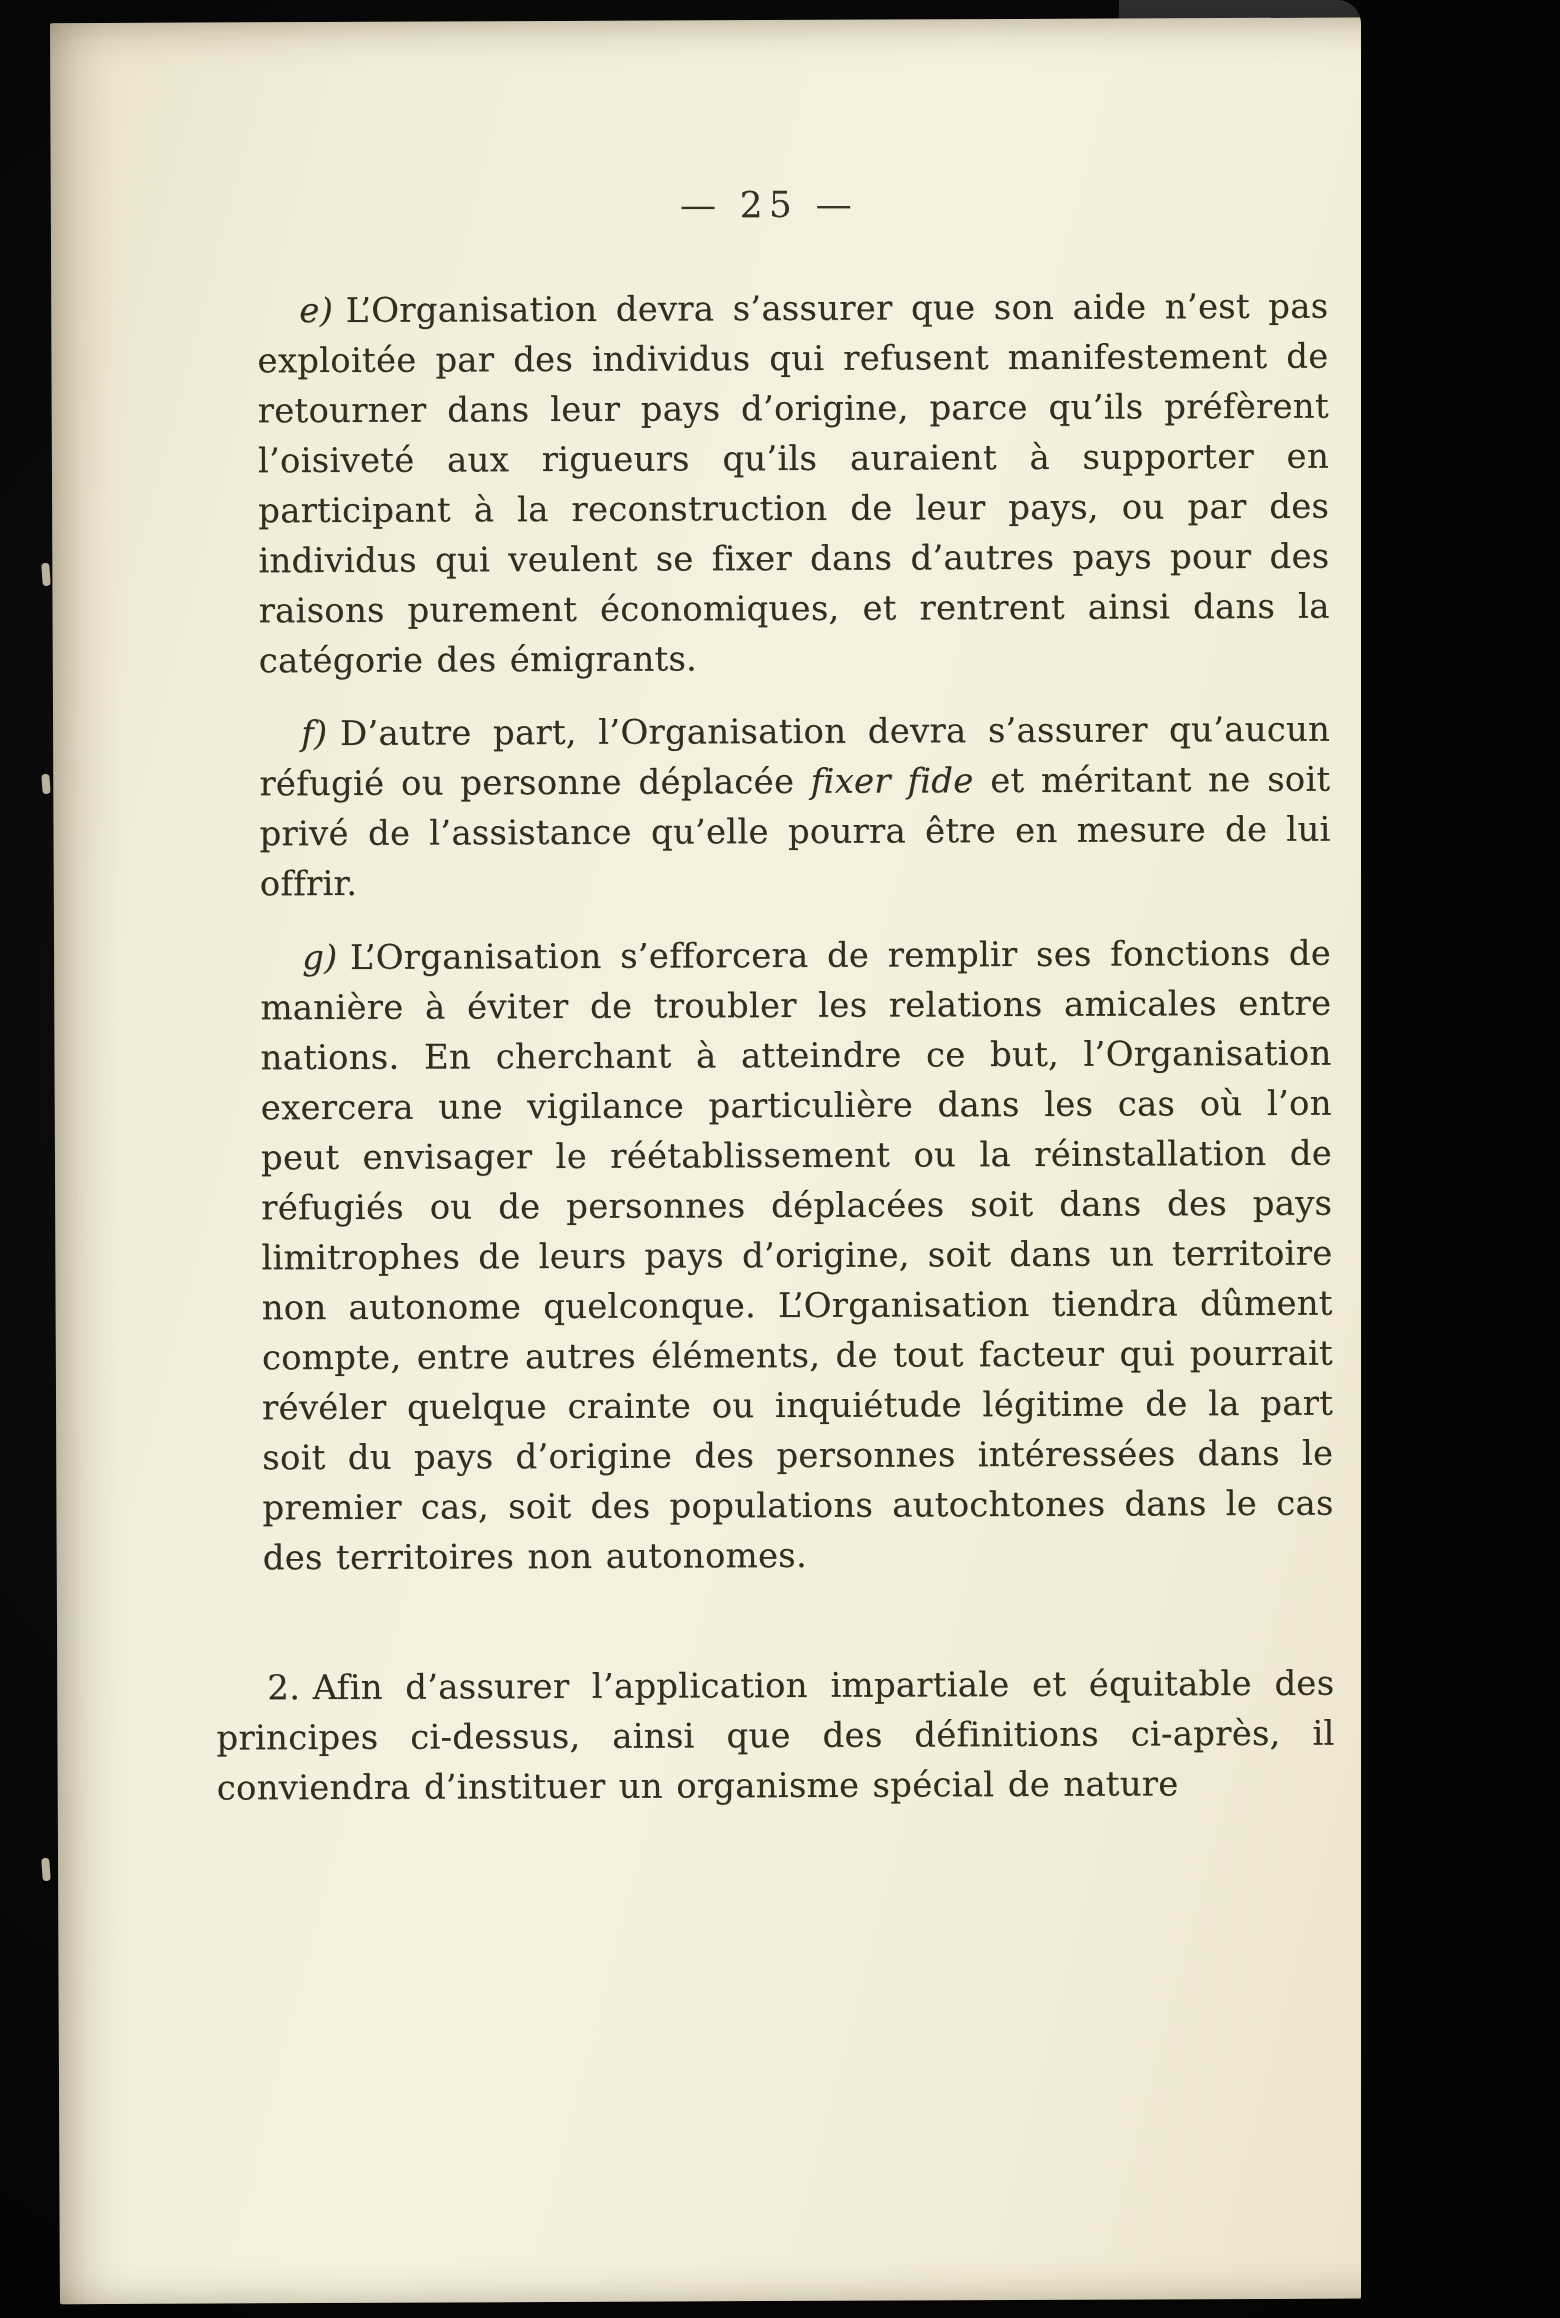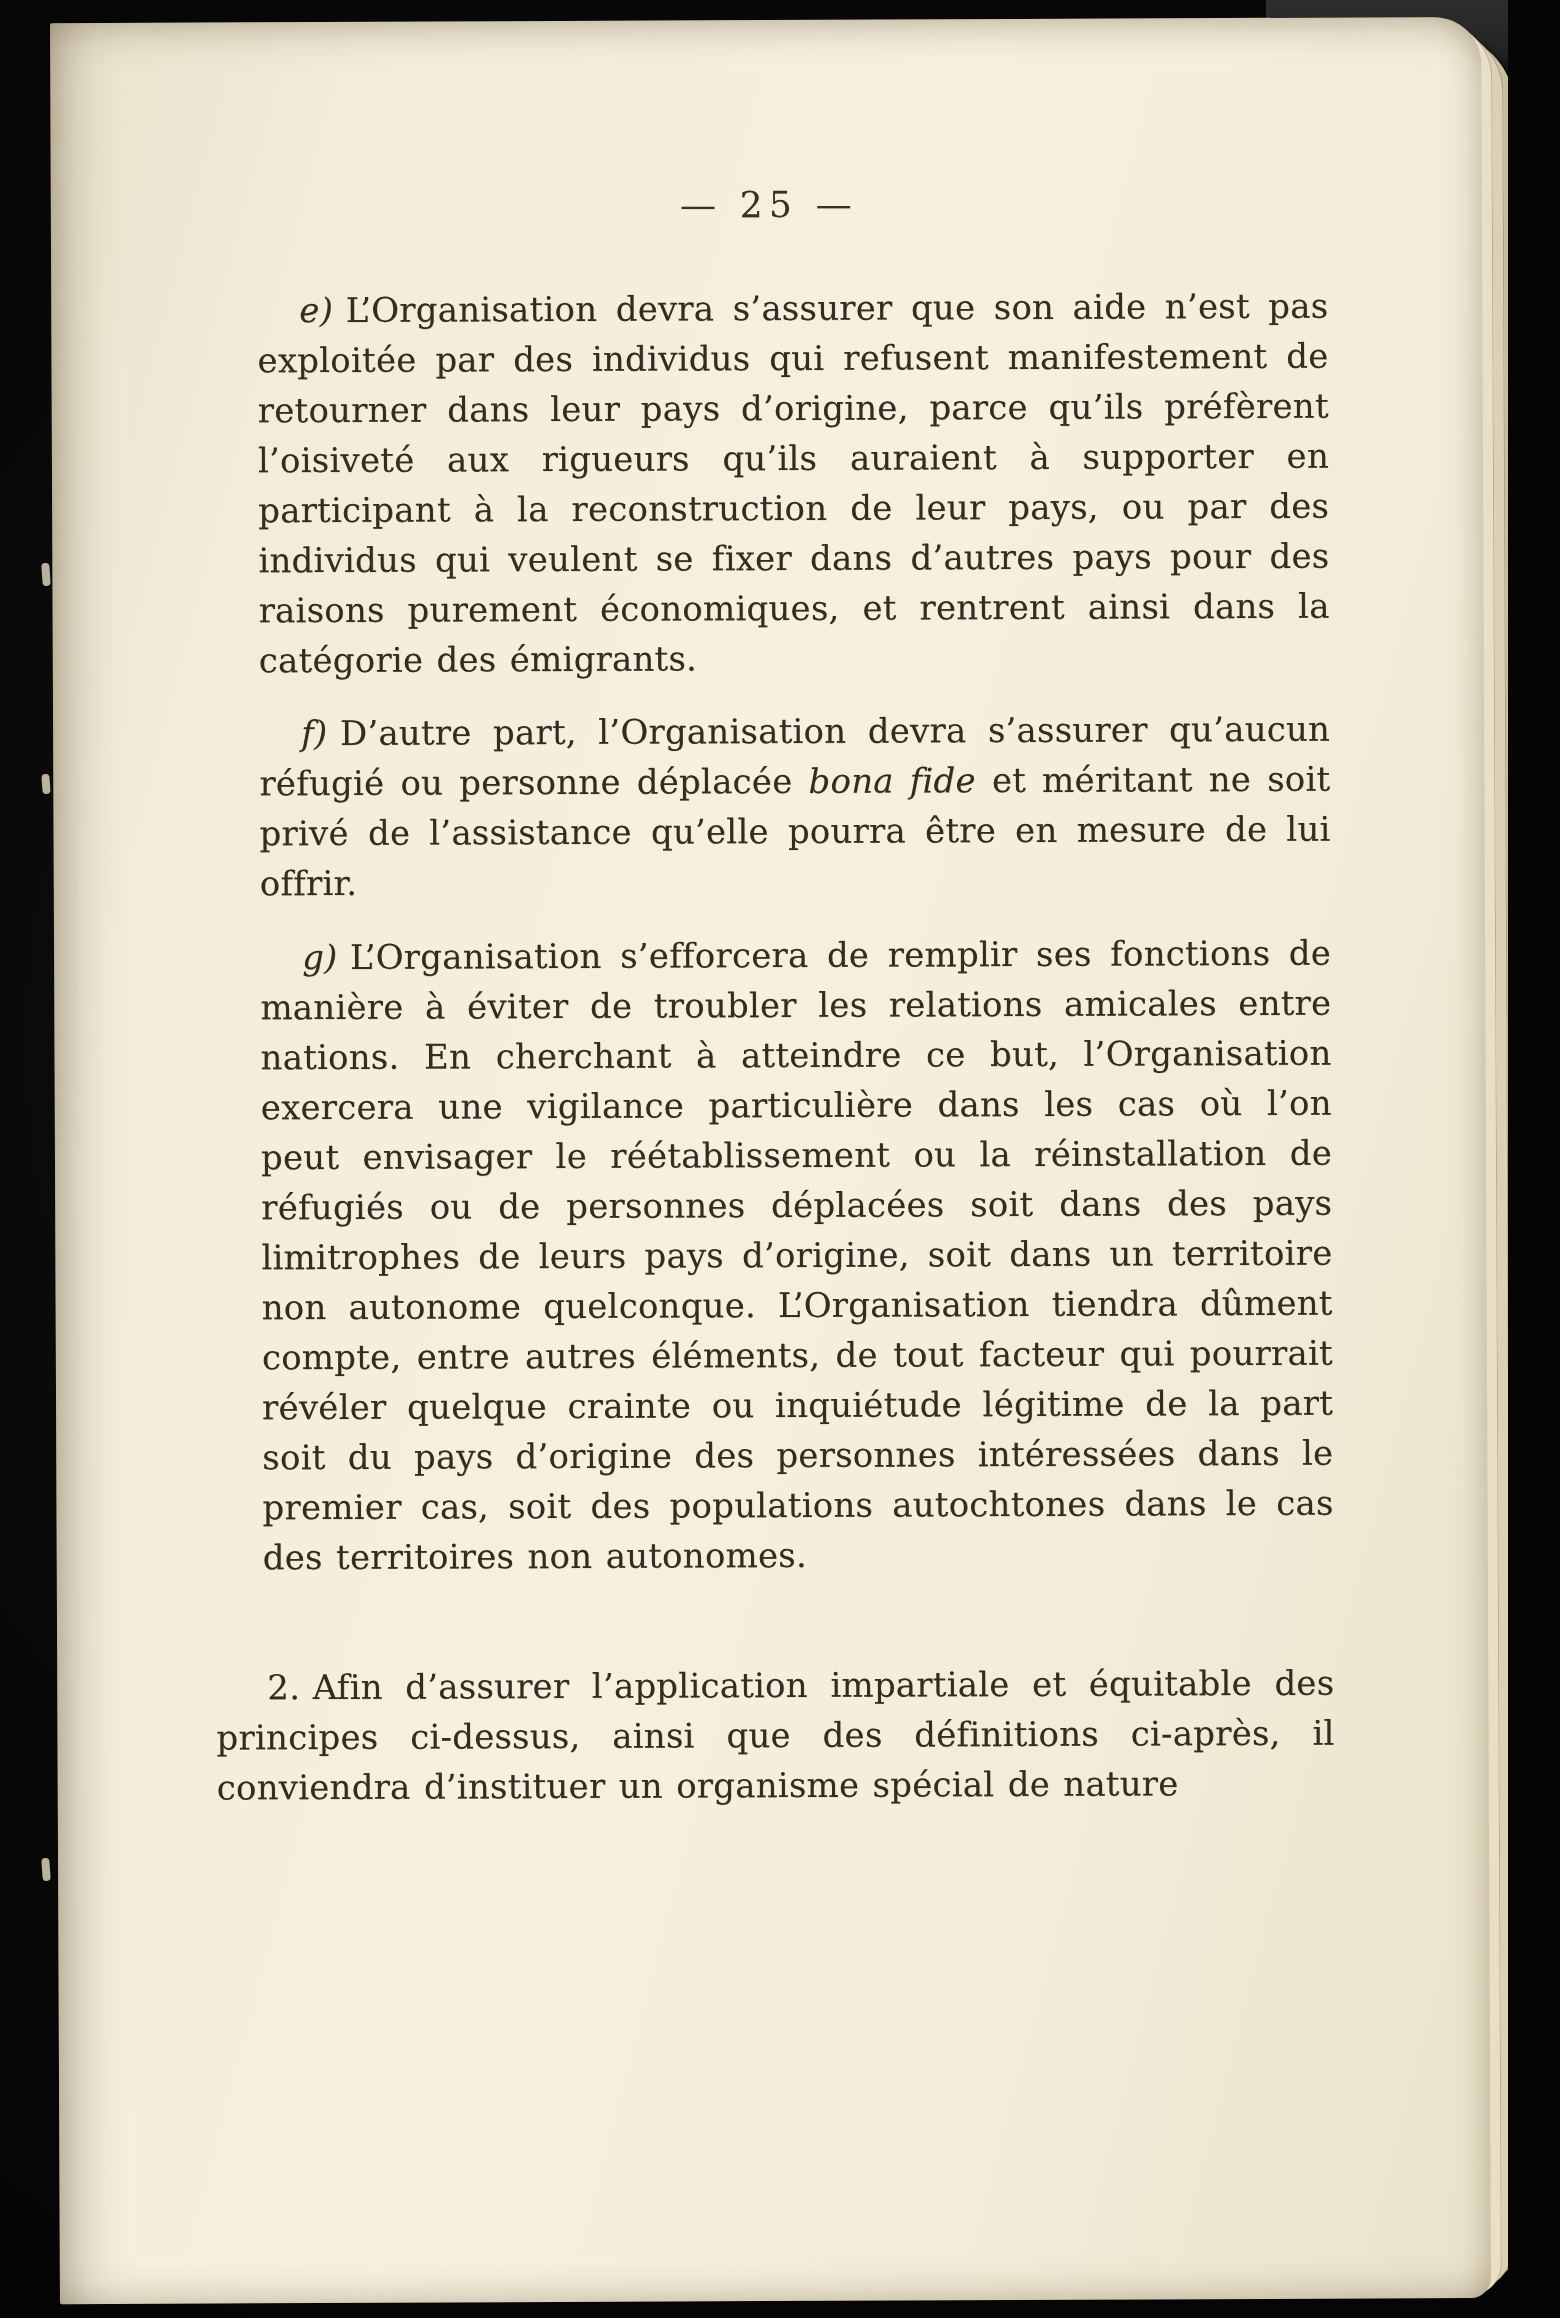--- a/index.html
+++ b/index.html
@@ -2,25 +2,26 @@
 <html style="font-size:12.5px"><head>
 <meta charset="utf-8">
 <style>
   html, body {
     margin: 0;
     padding: 0;
     background: #050505;
   }
   .viewport {
     position: relative;
-    width: 1508px;
+    width: 1361px;
     height: 2319px;
     overflow: hidden;
     background: radial-gradient(circle at 55% 45%, #121212 0%, #0a0a0a 55%, #040404 100%);
     font-family: "DejaVu Serif", "Liberation Serif", serif;
+    border-radius: 24px;
   }
   .corner-shade {
     position: absolute;
     top: 0;
     right: 0;
     width: 242px;
     height: 75px;
     background: linear-gradient(180deg, #2e2e2e 0%, #232323 70%, #101010 100%);
   }
   .margin-marks .mark {
@@ -139,21 +140,21 @@
 
     <div class="page">
       <div class="content">
 
         <div class="page-number">— 25 —</div>
 
         <div class="indent-block">
 
           <p class="para"><span class="label">e)</span><span>L’Organisation devra s’assurer que son aide n’est pas exploitée par des individus qui refusent manifestement de retourner dans leur pays d’origine, parce qu’ils préfèrent l’oisiveté aux rigueurs qu’ils auraient à supporter en participant à la reconstruction de leur pays, ou par des individus qui veulent se fixer dans d’autres pays pour des raisons purement économiques, et rentrent ainsi dans la catégorie des émigrants.</span></p>
 
-          <p class="para"><span class="label">f)</span><span>D’autre part, l’Organisation devra s’assurer qu’aucun réfugié ou personne déplacée </span><span class="italic-phrase">bona fide</span><span> et méritant ne soit privé de l’assistance qu’elle pourra être en mesure de lui offrir.</span></p>
+          <p class="para"><span class="label">f)</span><span>D’autre part, l’Organisation devra s’assurer qu’aucun réfugié ou personne déplacée </span><span class="italic-phrase">fixer fide</span><span> et méritant ne soit privé de l’assistance qu’elle pourra être en mesure de lui offrir.</span></p>
 
           <p class="para"><span class="label">g)</span><span>L’Organisation s’efforcera de remplir ses fonctions de manière à éviter de troubler les relations amicales entre nations. En cherchant à atteindre ce but, l’Organisation exercera une vigilance particulière dans les cas où l’on peut envisager le réétablissement ou la réinstallation de réfugiés ou de personnes déplacées soit dans des pays limitrophes de leurs pays d’origine, soit dans un territoire non autonome quelconque. L’Organisation tiendra dûment compte, entre autres éléments, de tout facteur qui pourrait révéler quelque crainte ou inquiétude légitime de la part soit du pays d’origine des personnes intéressées dans le premier cas, soit des populations autochtones dans le cas des territoires non autonomes.</span></p>
 
         </div>
 
         <p class="para para-final"><span class="label" style="font-style: normal;">2.</span><span>Afin d’assurer l’application impartiale et équitable des principes ci-dessus, ainsi que des définitions ci-après, il conviendra d’instituer un organisme spécial de nature</span></p>
 
       </div>
     </div>
   </div>

